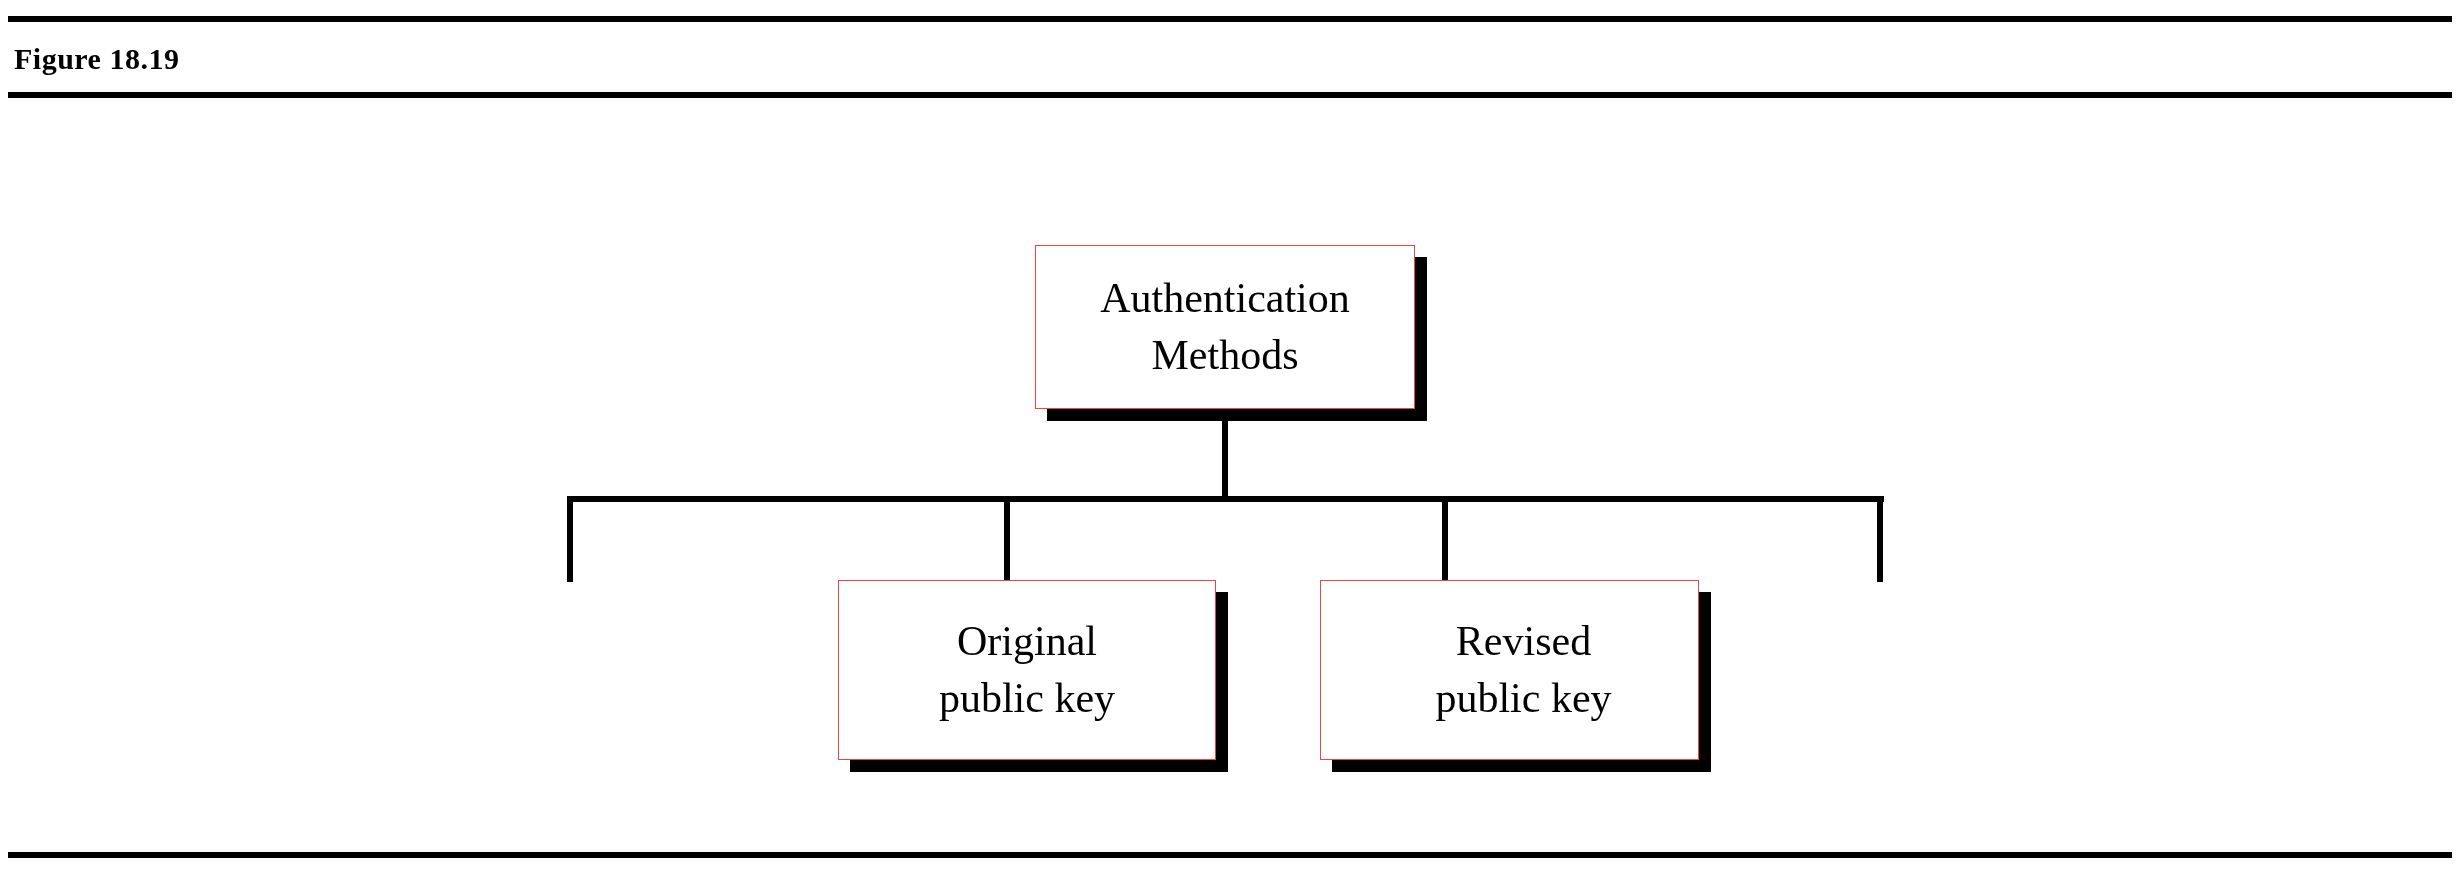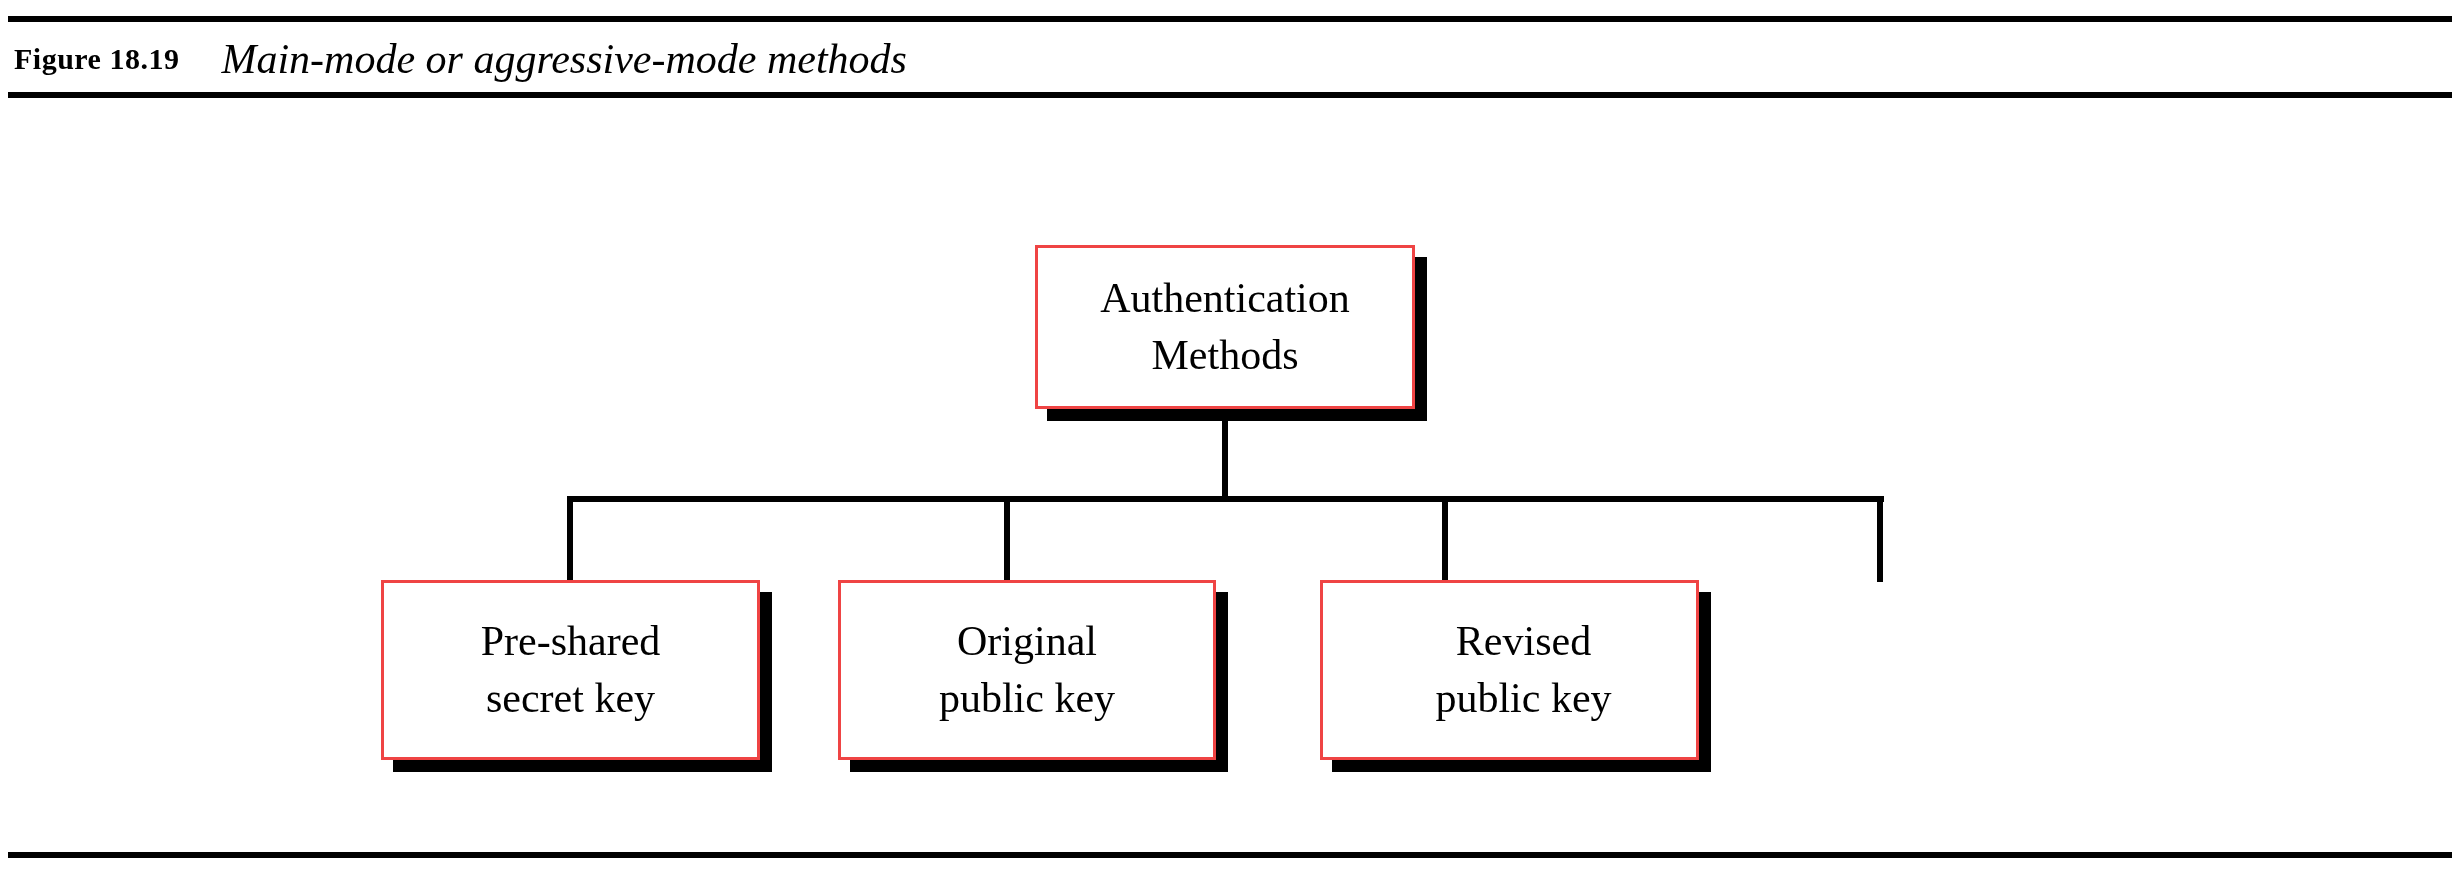--- a/index.html
+++ b/index.html
@@ -62,21 +62,21 @@
     top: 98px;
     width: 2460px;
     height: 754px;
   }
 
   
   .node {
     position: absolute;
     box-sizing: border-box;
     background: #ffffff;
-    border: 3px solid #ef4444;
+    border: 1px solid #ef4444;
     box-shadow: 12px 12px 0 0 #000000;
     display: flex;
     flex-direction: column;
     align-items: center;
     justify-content: center;
     text-align: center;
     line-height: 1.16;
     font-size: 42px;
     z-index: 3;
   }
@@ -111,43 +111,38 @@
 </style>
 </head>
 <body>
 
 <div class="figure-sheet">
 
   <div class="rule rule-top"></div>
 
   <div class="caption-row">
     <span class="caption-label">Figure 18.19</span>
-    <span class="caption-title">Main-mode or aggressive-mode methods</span>
   </div>
 
   <div class="rule rule-caption"></div>
 
   <div class="diagram">
 
     <div class="conn conn-stem"></div>
     <div class="conn conn-bus"></div>
     <div class="conn conn-drop conn-drop-1"></div>
     <div class="conn conn-drop conn-drop-2"></div>
     <div class="conn conn-drop conn-drop-3"></div>
     <div class="conn conn-drop conn-drop-4"></div>
 
     <div class="node node-root">
       <span>Authentication</span>
       <span class="line2">Methods</span>
     </div>
 
-    <div class="node node-leaf node-leaf-1">
-      <span>Pre-shared</span>
-      <span class="line2">secret key</span>
-    </div>
 
     <div class="node node-leaf node-leaf-2">
       <span>Original</span>
       <span class="line2">public key</span>
     </div>
 
     <div class="node node-leaf node-leaf-3">
       <span>Revised</span>
       <span class="line2">public key</span>
     </div>

